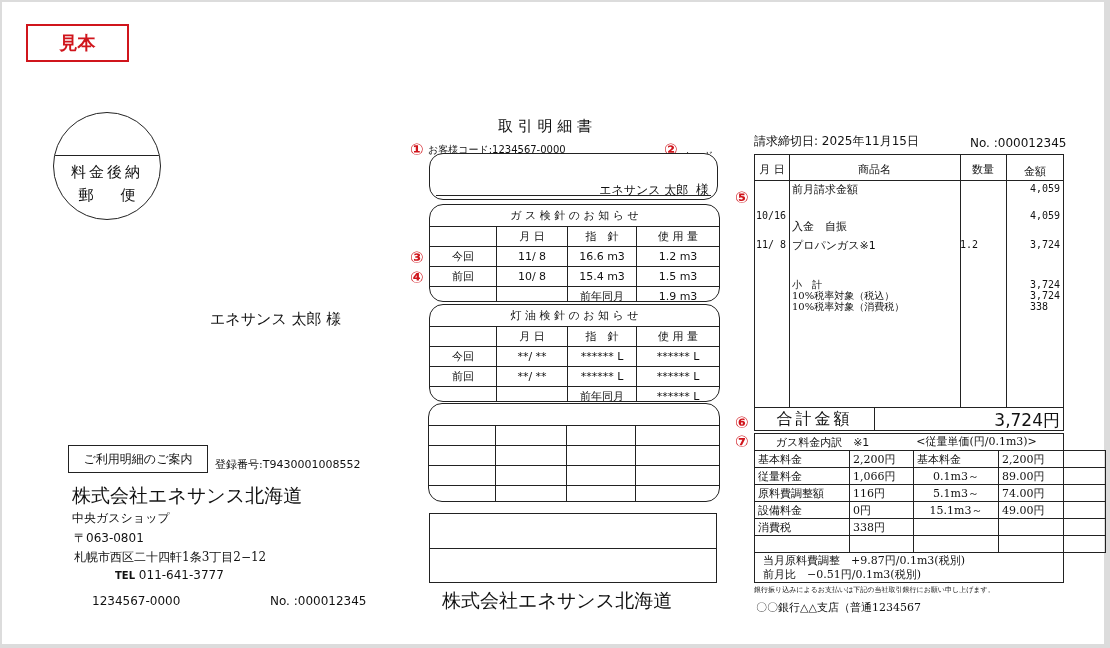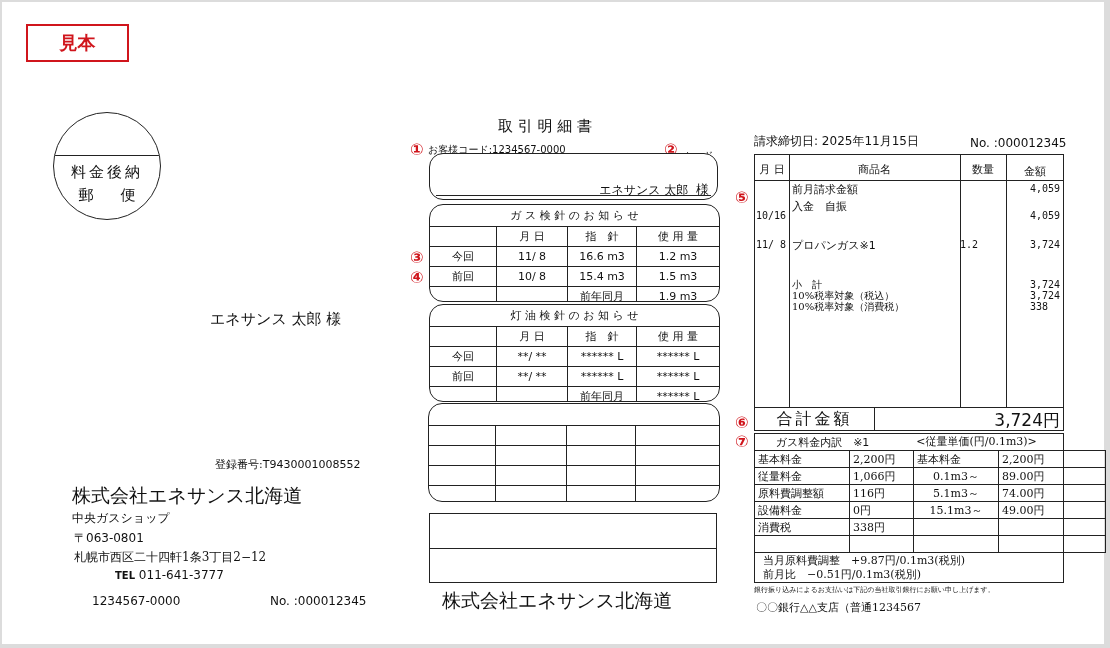--- a/index.html
+++ b/index.html
@@ -44,20 +44,21 @@
   <div class="abs stamp">
     <div class="line"></div>
     <div class="t1">料金後納</div>
     <div class="t2"><span>郵</span> <span>便</span></div>
   </div>
 
   <div class="abs sample">見本</div>
 
   <div class="abs serif" style="left:208px;top:308px;font-size:15px;">エネサンス 太郎 様</div>
 
+  <div class="abs" style="left:66px;top:443px;width:140px;height:28px;border:1px solid #222;box-sizing:border-box;font-size:12px;display:flex;align-items:center;justify-content:center;">ご利用明細のご案内</div>
   <div class="abs" style="left:213px;top:455px;font-size:11px;">登録番号:T9430001008552</div>
   <div class="abs serif" style="left:70px;top:481px;font-size:19px;">株式会社エネサンス北海道</div>
   <div class="abs" style="left:70px;top:508px;font-size:12px;">中央ガスショップ</div>
   <div class="abs" style="left:72px;top:528px;font-size:12px;">〒063-0801</div>
   <div class="abs serif" style="left:72px;top:547px;font-size:12px;">札幌市西区二十四軒1条3丁目2−12</div>
   <div class="abs" style="left:72px;top:566px;font-size:12px;margin-left:41px;"><span style="font-weight:bold;font-size:10px;">TEL</span> <span>011-641-3777</span></div>
   <div class="abs" style="left:90px;top:592px;font-size:12px;">1234567-0000</div>
   <div class="abs" style="left:268px;top:592px;font-size:12px;">No. :000012345</div>
 
   <div class="abs" style="left:496px;top:115px;font-size:15px;font-weight:normal;">取 引 明 細 書</div>
@@ -189,21 +190,21 @@
     <div class="abs" style="left:0;right:0;top:25px;border-top:1px solid #222;"></div>
     <div class="abs c" style="left:0;width:34px;top:7px;font-size:11px;">月 日</div>
     <div class="abs c" style="left:34px;width:171px;top:7px;font-size:11px;">商品名</div>
     <div class="abs c" style="left:205px;width:46px;top:7px;font-size:11px;">数量</div>
     <div class="abs c" style="left:251px;width:58px;top:9px;font-size:11px;">金額</div>
 
     <div class="abs" style="left:37px;top:27px;font-size:11px;">前月請求金額</div>
     <div class="abs r mono" style="right:3px;top:28px;font-size:10px;">4,059</div>
 
     <div class="abs mono" style="left:1px;top:55px;font-size:10px;">10/16</div>
-    <div class="abs" style="left:37px;top:44px;font-size:11px;">入金　自振</div>
+    <div class="abs" style="left:37px;top:64px;font-size:11px;">入金　自振</div>
     <div class="abs r mono" style="right:3px;top:55px;font-size:10px;">4,059</div>
 
     <div class="abs mono" style="left:1px;top:84px;font-size:10px;">11/ 8</div>
     <div class="abs" style="left:37px;top:83px;font-size:11px;">プロパンガス※1</div>
     <div class="abs r mono" style="left:205px;width:42px;top:84px;font-size:10px;">1.2</div>
     <div class="abs r mono" style="right:3px;top:84px;font-size:10px;">3,724</div>
 
     <div class="abs serif" style="left:37px;top:124px;font-size:10px;line-height:11px;">
       <div>小　計</div>
       <div>10%税率対象（税込）</div>

